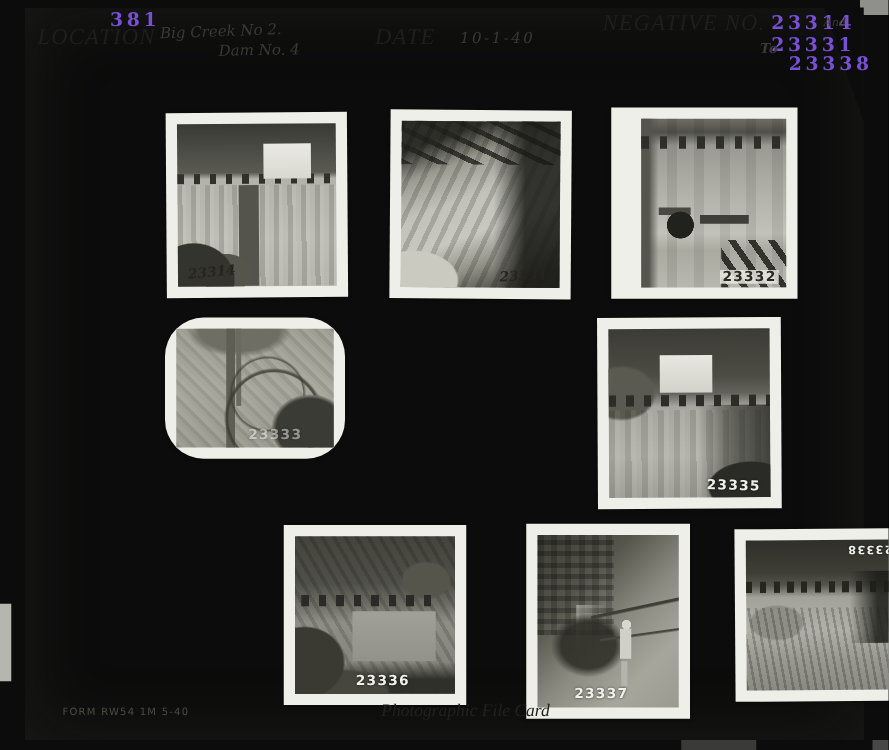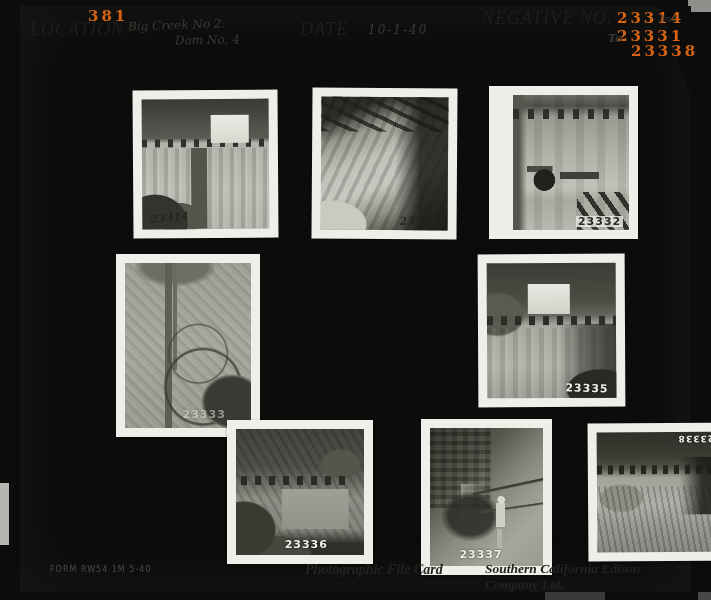--- a/index.html
+++ b/index.html
@@ -11,21 +11,21 @@
   .bottom-block1{position:absolute;left:545px;top:592px;width:60px;height:8px;background:#3a3a38;}
   .bottom-block2{position:absolute;left:698px;top:592px;width:13px;height:8px;background:#474745;}
 
   .card{position:absolute;left:20px;top:6px;width:671px;height:586px;
         background:linear-gradient(180deg,#dedeb 0%,#dadad5 0%,#d6d6d0 60%,#d3d3cd 100%);
         box-shadow:inset 0 0 60px rgba(90,90,80,0.18);}
   .corner-cut{position:absolute;right:0;top:0;width:32px;height:92px;
         background:linear-gradient(to left bottom,#0c0c0c 49%,rgba(12,12,12,0) 51%);}
 
   
-  .stamp{position:absolute;font-family:"DejaVu Serif",serif;color:#f97316;letter-spacing:3px;
+  .stamp{position:absolute;font-family:"DejaVu Serif",serif;color:#8b5cf6;letter-spacing:3px;
          font-size:15px;font-weight:bold;opacity:.85;}
   .stamp-381{left:68px;top:1px;font-size:15px;}
   .hdr-label{position:absolute;font-style:italic;font-weight:normal;color:#1f1f1c;
          font-size:18px;letter-spacing:1px;font-family:"Liberation Serif",serif;}
   .loc-label{left:10px;top:13px;}
   .date-label{left:280px;top:13px;}
   .neg-label{left:462px;top:2px;}
   .hw{position:absolute;font-family:"DejaVu Serif",serif;font-style:italic;color:#3a3a34;
          font-size:12px;}
   .loc-line1{left:108px;top:12px;transform:rotate(-2deg);}
@@ -37,21 +37,21 @@
   .neg-2{left:597px;top:21px;}
   .neg-3{left:611px;top:36px;}
 
   
   .photo{position:absolute;background:#efefe9;padding:9px;box-sizing:border-box;
          box-shadow:0 1px 3px rgba(0,0,0,0.3);}
   .photo .img{position:relative;width:100%;height:100%;overflow:hidden;}
   .p1{left:73px;top:68px;width:145px;height:148px;transform:rotate(-0.4deg);}
   .p2{left:252px;top:66px;width:145px;height:151px;transform:rotate(0.4deg);}
   .p3{left:429px;top:64px;width:149px;height:153px;padding-left:24px;}
-  .p4{left:56px;top:232px;width:144px;height:183px;}
+  .p4{left:72px;top:232px;width:144px;height:113px;border-radius:31px;}
   .p5{left:251px;top:231px;width:147px;height:153px;transform:rotate(0.3deg);}
   .p6{left:418px;top:232px;width:147px;height:153px;transform:rotate(-0.3deg);}
   .p7{left:167px;top:398px;width:146px;height:144px;}
   .p8{left:361px;top:397px;width:131px;height:156px;}
   .p9{left:528px;top:401px;width:140px;height:138px;transform:rotate(-0.4deg);}
 
   .img-1{background:
     radial-gradient(55px 50px at 10% 96%, #34342f 58%, rgba(52,52,47,0) 60%),
     radial-gradient(45px 34px at 30% 92%, #55554b 45%, rgba(85,85,75,0) 47%),
     linear-gradient(#54544c,#54544c) 44% 100% / 16px 62% no-repeat,
@@ -138,21 +138,21 @@
   .n4{right:20%;bottom:5%;opacity:0.5;}
   .n5{right:7%;bottom:4%;}
   .n6{right:6%;bottom:3%;transform:rotate(2deg);}
   .n7{left:38%;bottom:4%;}
   .n8{left:26%;bottom:4%;}
   .n9{right:4%;top:2%;transform:rotate(180deg);font-size:9px;}
 
   
   .form-no{position:absolute;left:30px;top:559px;font-family:"DejaVu Sans",sans-serif;
            font-size:8px;letter-spacing:1px;color:#4c4c46;}
-  .card-title{position:absolute;left:285px;top:556px;font-style:italic;font-weight:bold;
+  .card-title{position:absolute;left:285px;top:556px;font-style:italic;font-weight:normal;
            font-size:14px;color:#222220;}
   .company{position:absolute;left:465px;top:555px;font-style:italic;font-weight:bold;
            font-size:13.5px;color:#222220;}
 </style>
 </head>
 <body>
 
 <div class="stage">
   <div class="left-strip"></div>
   <div class="tr-block"></div>
@@ -211,15 +211,14 @@
       </div>
     </figure>
     <figure class="photo p9">
       <div class="img img-9">
         <span class="num num-stamp n9">23338</span>
       </div>
     </figure>
 
     <div class="form-no">FORM RW54  1M  5-40</div>
     <div class="card-title">Photographic File Card</div>
-    <div class="company">Southern California Edison Company Ltd.</div>
   </div>
 </div>
 
 </body></html>

